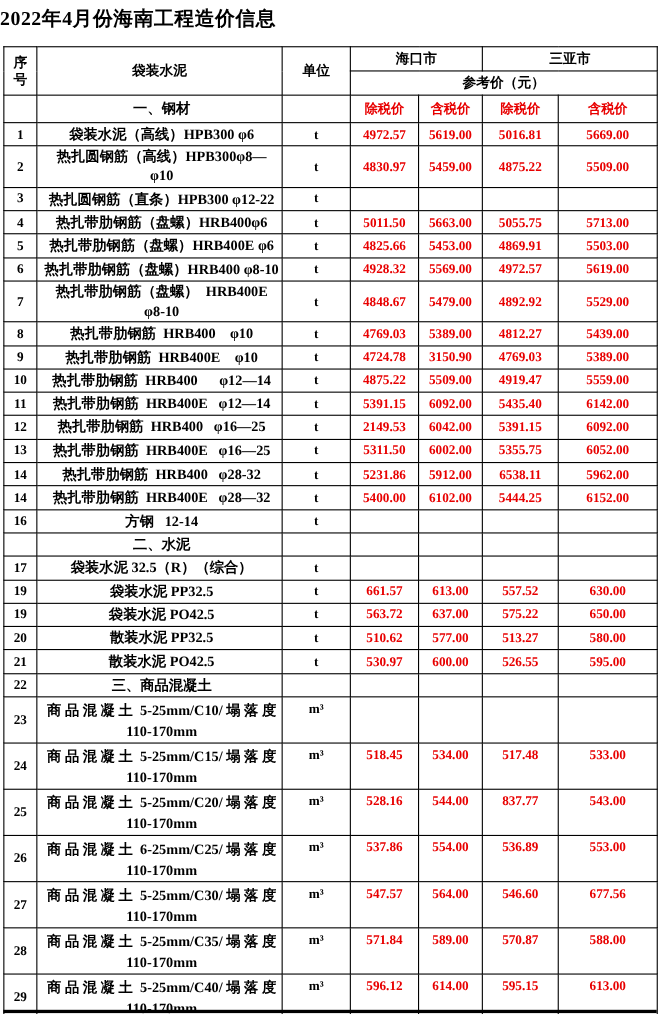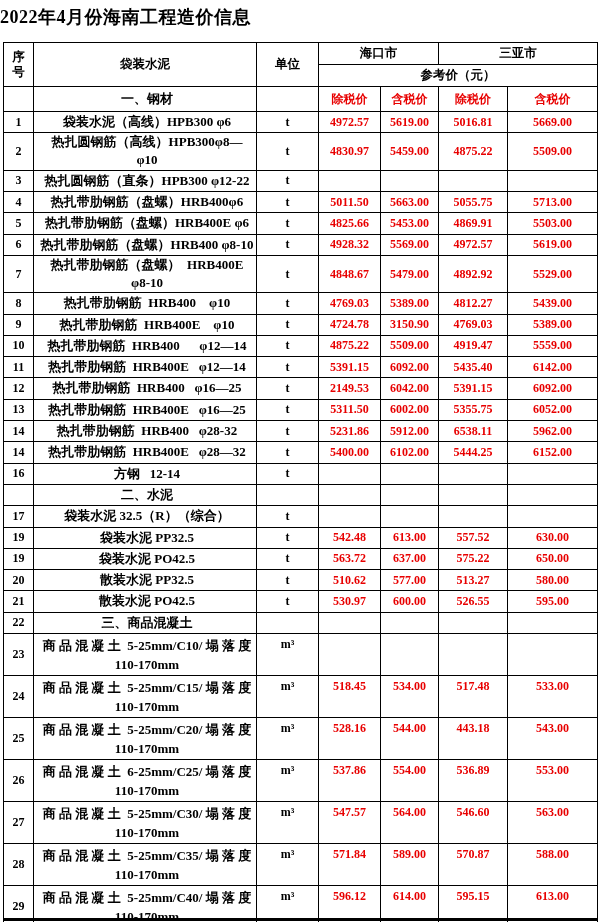--- a/index.html
+++ b/index.html
@@ -272,21 +272,21 @@
         <td class="unit">t</td>
         <td class="price"></td>
         <td class="price"></td>
         <td class="price"></td>
         <td class="price"></td>
       </tr>
       <tr class="item">
         <td class="seq">19</td>
         <td class="name">袋装水泥 PP32.5</td>
         <td class="unit">t</td>
-        <td class="price">542.48</td>
+        <td class="price">661.57</td>
         <td class="price">613.00</td>
         <td class="price">557.52</td>
         <td class="price">630.00</td>
       </tr>
       <tr class="item">
         <td class="seq">19</td>
         <td class="name">袋装水泥 PO42.5</td>
         <td class="unit">t</td>
         <td class="price">563.72</td>
         <td class="price">637.00</td>
@@ -340,42 +340,42 @@
         <td class="price">517.48</td>
         <td class="price">533.00</td>
       </tr>
       <tr class="tall">
         <td class="seq">25</td>
         <td class="name">商 品 混 凝 土  5-25mm/C20/ 塌 落 度
 110-170mm</td>
         <td class="unit">m³</td>
         <td class="price">528.16</td>
         <td class="price">544.00</td>
-        <td class="price">443.18</td>
+        <td class="price">837.77</td>
         <td class="price">543.00</td>
       </tr>
       <tr class="tall">
         <td class="seq">26</td>
         <td class="name">商 品 混 凝 土  6-25mm/C25/ 塌 落 度
 110-170mm</td>
         <td class="unit">m³</td>
         <td class="price">537.86</td>
         <td class="price">554.00</td>
         <td class="price">536.89</td>
         <td class="price">553.00</td>
       </tr>
       <tr class="tall">
         <td class="seq">27</td>
         <td class="name">商 品 混 凝 土  5-25mm/C30/ 塌 落 度
 110-170mm</td>
         <td class="unit">m³</td>
         <td class="price">547.57</td>
         <td class="price">564.00</td>
         <td class="price">546.60</td>
-        <td class="price">563.00</td>
+        <td class="price">677.56</td>
       </tr>
       <tr class="tall">
         <td class="seq">28</td>
         <td class="name">商 品 混 凝 土  5-25mm/C35/ 塌 落 度
 110-170mm</td>
         <td class="unit">m³</td>
         <td class="price">571.84</td>
         <td class="price">589.00</td>
         <td class="price">570.87</td>
         <td class="price">588.00</td>

